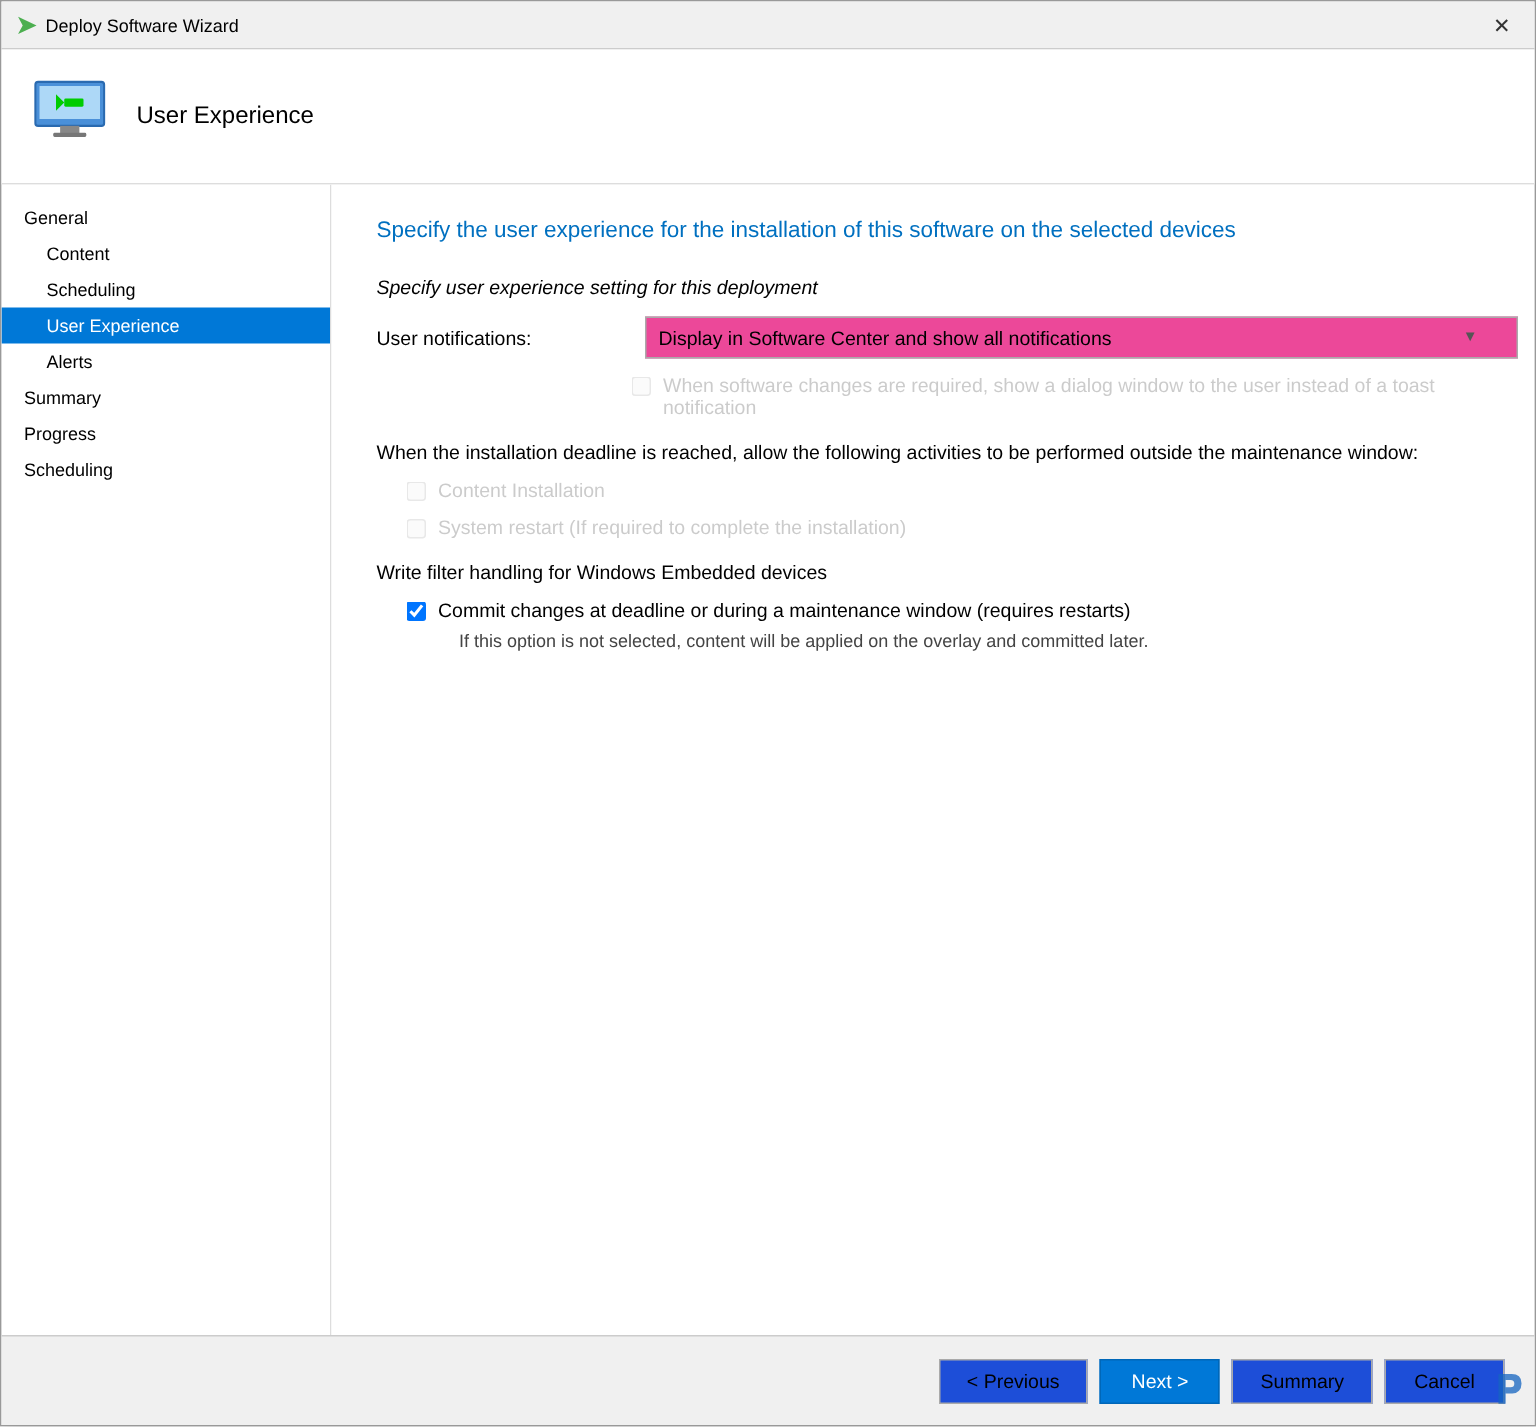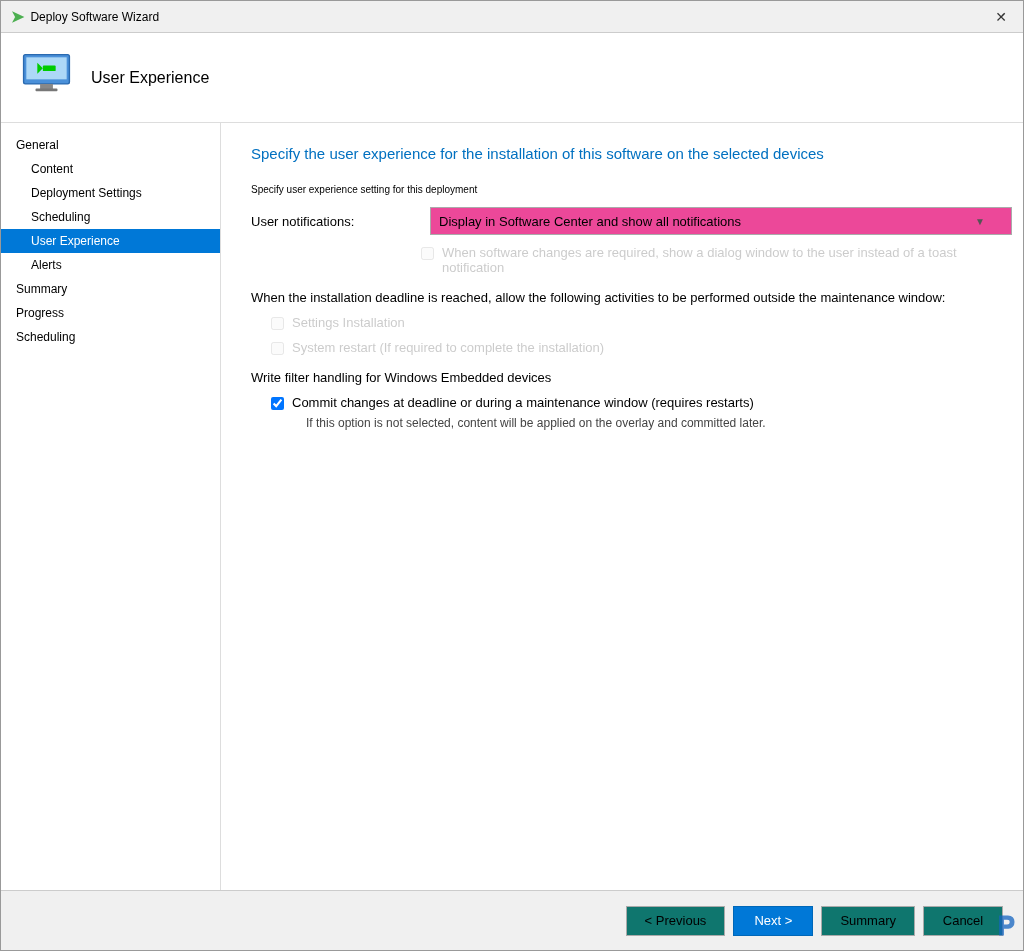--- a/index.html
+++ b/index.html
@@ -112,23 +112,24 @@
       overflow-y: auto;
       background: #fff;
     }
     .content-title {
       font-size: 15px;
       color: #0070c0;
       margin-bottom: 20px;
       line-height: 1.4;
     }
     .section-label {
-      font-size: 10px;
+      font-size: 13px;
       color: #000;
       margin-bottom: 12px;
+      font-style: italic;
     }
     .field-row {
       display: flex;
       align-items: center;
       margin-bottom: 10px;
     }
     .field-label {
       width: 160px;
       color: #000;
       font-size: 13px;
@@ -205,21 +206,21 @@
       justify-content: flex-end;
       gap: 8px;
       height: 60px;
       align-items: center;
     }
     .footer-btn {
       padding: 5px 18px;
       font-size: 13px;
       cursor: pointer;
       border: 1px solid #aaa;
-      background: #0f766e;
+      background: #1d4ed8;
       min-width: 80px;
       height: 30px;
     }
     .footer-btn.primary {
       background: #0078d7;
       color: #fff;
       border-color: #0067b8;
     }
     .footer-wrapper {
       position: relative;
@@ -254,21 +255,20 @@
       </svg>
     </div>
     <div class="header-title">User Experience</div>
   </div>
 
   <div class="main-area">
 
     <div class="sidebar">
       <div class="sidebar-item section-header">General</div>
       <div class="sidebar-item sub">Content</div>
-      <div class="sidebar-item sub">Deployment Settings</div>
       <div class="sidebar-item sub">Scheduling</div>
       <div class="sidebar-item sub active">User Experience</div>
       <div class="sidebar-item sub">Alerts</div>
       <div class="sidebar-item section-header">Summary</div>
       <div class="sidebar-item section-header">Progress</div>
       <div class="sidebar-item section-header">Scheduling</div>
     </div>
 
     <div class="content-area">
       <div class="content-title">Specify the user experience for the installation of this software on the selected devices</div>
@@ -290,21 +290,21 @@
       <div class="checkbox-row disabled-checkbox indent-block" style="margin-left:170px; margin-top:8px; margin-bottom:14px;">
         <input type="checkbox" disabled="" style="">
         <span class="checkbox-label">When software changes are required, show a dialog window to the user instead of a toast notification</span>
       </div>
 
       <div class="section-block">
         <div class="section-block-title">When the installation deadline is reached, allow the following activities to be performed outside the maintenance window:</div>
         <div class="indent-block">
           <div class="checkbox-row disabled-checkbox" style="margin-bottom:10px;">
             <input type="checkbox" disabled="" style="">
-            <span class="checkbox-label">Settings Installation</span>
+            <span class="checkbox-label">Content Installation</span>
           </div>
           <div class="checkbox-row disabled-checkbox">
             <input type="checkbox" disabled="" style="">
             <span class="checkbox-label">System restart  (If required to complete the installation)</span>
           </div>
         </div>
       </div>
 
       <div class="section-block">
         <div class="section-block-title">Write filter handling for Windows Embedded devices</div>

